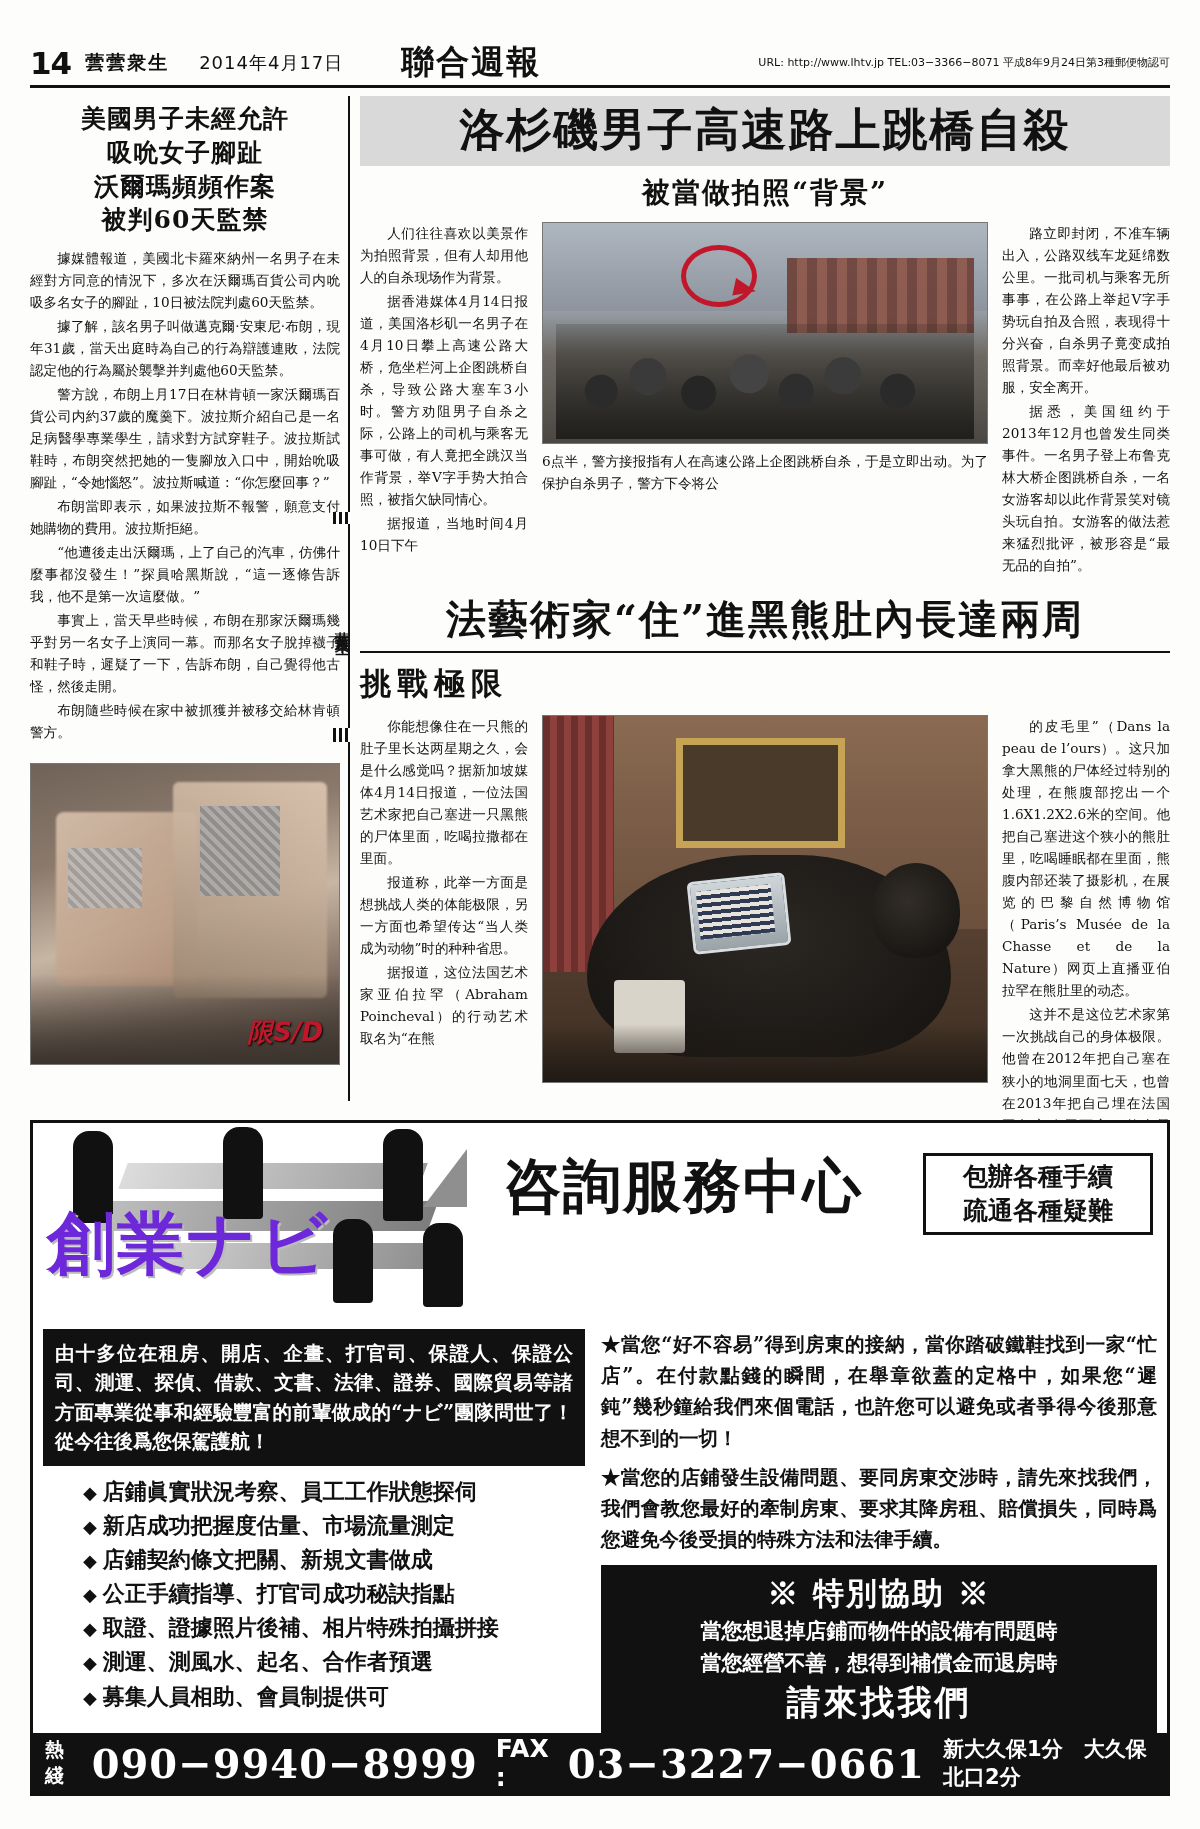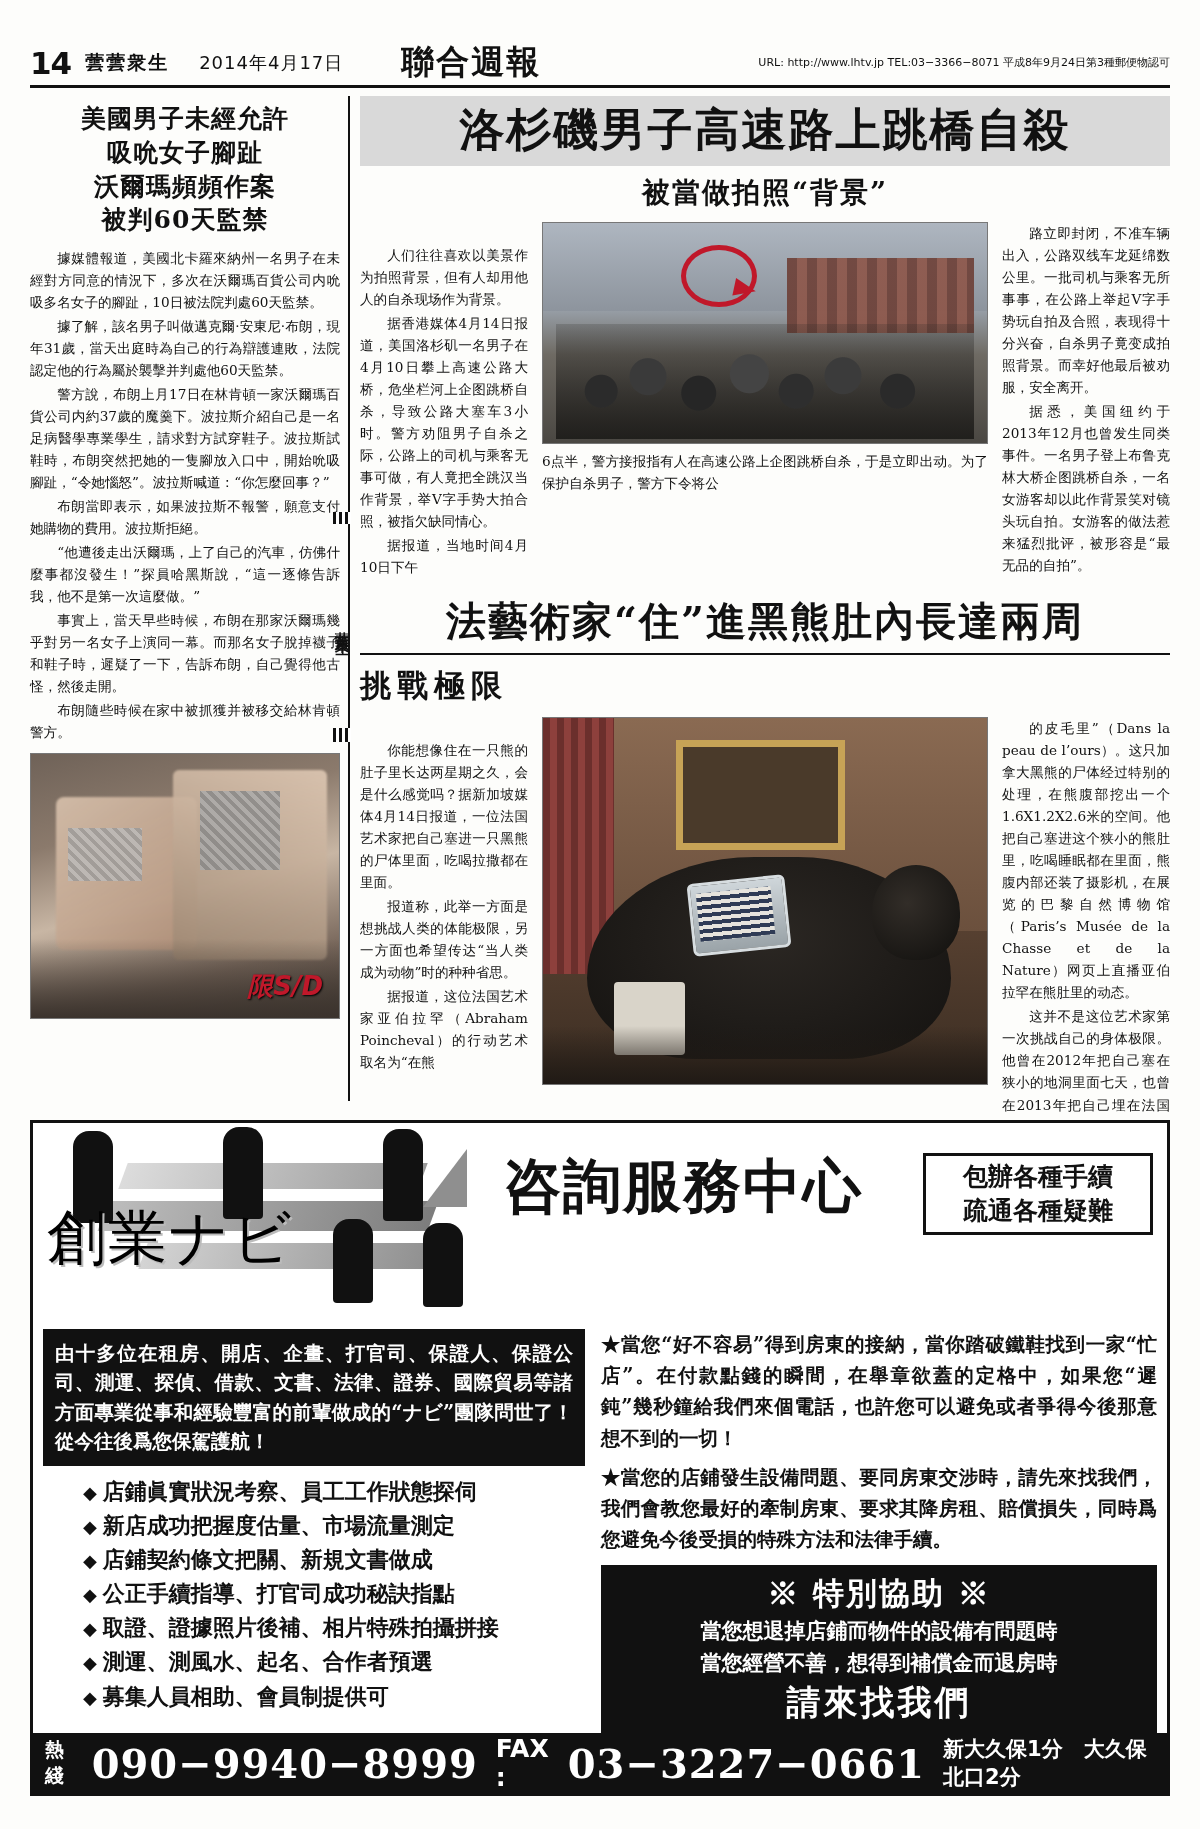--- a/index.html
+++ b/index.html
@@ -77,43 +77,43 @@
   }
   .banner h1 {
     margin:0; font-size:45px; font-weight:bold; letter-spacing:2px;
     font-family:"DejaVu Serif","Liberation Serif",serif;
   }
   .sub1 {
     text-align:center; font-size:28px; font-weight:bold; margin:8px 0 10px 0;
     font-family:"DejaVu Serif","Liberation Serif",serif; letter-spacing:2px;
   }
   .three-col { display:flex; gap:14px; }
-  .c1 { width:168px;margin-top:22px; } .c3 { width:168px; }
+  .c1 { width:168px; } .c3 { width:168px; }
   .c2 { flex:1; }
 
   .sub2 {
     text-align:center; font-size:40px; font-weight:bold; letter-spacing:2px;
     font-family:"DejaVu Serif","Liberation Serif",serif; margin:14px 0 4px 0;
   }
   .rule-thin { height:2px; background:#111; margin:2px 0 10px 0; }
   .sub3 {
     font-size:31px; font-weight:bold; letter-spacing:6px;
     font-family:"DejaVu Serif","Liberation Serif",serif; margin:0 0 10px 0;
   }
 
   
   .ad {
     position:absolute; left:30px; top:1120px; width:1140px; height:676px;
     border:3px solid #111; background:#fff;
   }
   .ad-top { position:relative; height:200px; border-bottom:0; overflow:hidden; }
   .ad-logo {
-    position:absolute; left:14px; top:76px; font-size:59px; font-weight:normal;
+    position:absolute; left:14px; top:76px; font-size:68px; font-weight:bold;
     font-family:"DejaVu Serif","Liberation Serif",serif; letter-spacing:2px;
-    color:#000000; text-shadow:2px 2px 0 #bbb;
+    color:#6d28d9; text-shadow:2px 2px 0 #bbb;
   }
   .ad-center {
     position:absolute; left:470px; top:25px; font-size:58px; font-weight:bold;
     font-family:"DejaVu Serif","Liberation Serif",serif; letter-spacing:2px;
   }
   .ad-badge {
     position:absolute; right:14px; top:30px; width:230px;
     border:3px solid #111; padding:4px 6px; text-align:center;
     font-size:25px; font-weight:bold; line-height:1.35;
     font-family:"DejaVu Serif","Liberation Serif",serif;
@@ -199,21 +199,21 @@
       <div class="body-cn">
         <p>據媒體報道，美國北卡羅來納州一名男子在未經對方同意的情況下，多次在沃爾瑪百貨公司内吮吸多名女子的腳趾，10日被法院判處60天監禁。</p>
         <p>據了解，該名男子叫做邁克爾·安東尼·布朗，現年31歲，當天出庭時為自己的行為辯護連敗，法院認定他的行為屬於襲擊并判處他60天監禁。</p>
         <p>警方說，布朗上月17日在林肯頓一家沃爾瑪百貨公司内約37歲的魔羹下。波拉斯介紹自己是一名足病醫學專業學生，請求對方試穿鞋子。波拉斯試鞋時，布朗突然把她的一隻腳放入口中，開始吮吸腳趾，“令她惱怒”。波拉斯喊道：“你怎麼回事？”</p>
         <p>布朗當即表示，如果波拉斯不報警，願意支付她購物的費用。波拉斯拒絕。</p>
         <p>“他遭後走出沃爾瑪，上了自己的汽車，仿佛什麼事都沒發生！”探員哈黑斯說，“這一逐條告訴我，他不是第一次這麼做。”</p>
         <p>事實上，當天早些時候，布朗在那家沃爾瑪幾乎對另一名女子上演同一幕。而那名女子脫掉襪子和鞋子時，遲疑了一下，告訴布朗，自己覺得他古怪，然後走開。</p>
         <p>布朗隨些時候在家中被抓獲并被移交給林肯頓警方。</p>
       </div>
 
-      <div class="photo" style="margin-top:10px;height:266px;
+      <div class="photo" style="margin-top:20px;height:302px;
                   background:linear-gradient(165deg,#6f6258 0%,#8b7a6c 28%,#c8b6a4 52%,#7b6a5e 78%,#4e443c 100%);">
         <div style="position:absolute;left:8%;top:16%;width:46%;height:58%;
                     background:linear-gradient(140deg,#d9c2ad,#b08f78);
                     filter:blur(1px);border-radius:8px;opacity:.9;"></div>
         <div style="position:absolute;left:46%;top:6%;width:50%;height:72%;
                     background:linear-gradient(200deg,#e2cbb6,#9d8772);
                     filter:blur(1px);border-radius:6px;opacity:.88;"></div>
         <div style="position:absolute;left:55%;top:14%;width:26%;height:30%;
                     background:repeating-linear-gradient(45deg,#aaa 0 4px,#888 4px 8px);
                     opacity:.85;"></div>

